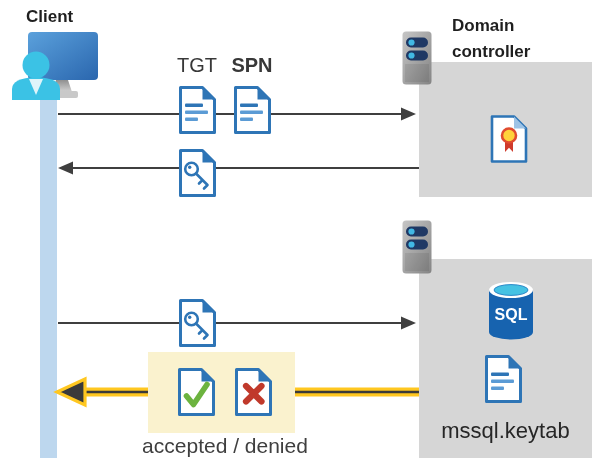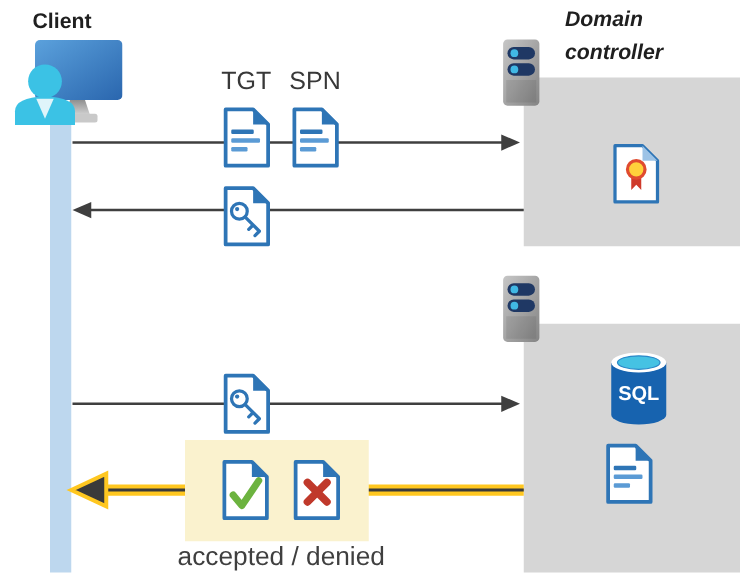--- a/index.html
+++ b/index.html
@@ -98,29 +98,29 @@
     <polygon points="46,53 58,53 62,65 42,65" fill="url(#standGrad)"></polygon>
     <rect x="36" y="64" width="32" height="7" rx="2" fill="#C9C9C9"></rect>
     <circle cx="26" cy="38" r="13.5" fill="#3BC2E5"></circle>
     <path d="M2,73 V62 Q2,51 26,50 Q50,51 50,62 V73 Z" fill="#3BC2E5"></path>
     <polygon points="19,52 33,52 26,68" fill="#DFF4FA"></polygon>
   </svg>
 
   <svg class="abs icon" style="left:402px;top:31px;" width="30" height="54" viewBox="0 0 30 54">
     <use href="#server-unit"></use>
   </svg>
-  <div class="abs heading" style="left:452px;top:3px;width:140px;font-style:italic;">Domain controller</div>
+  <div class="abs heading" style="left:452px;top:13px;width:140px;">Domain controller</div>
   <svg class="abs icon" style="left:489px;top:114px;" width="40" height="50" viewBox="0 0 39 50">
     <use href="#doc-page-light"></use>
     <path d="M15.5,26.5 V38 L19.5,33.8 L23.5,38 V26.5 Z" fill="#CF3A2B"></path>
     <circle cx="19.5" cy="21.5" r="7" fill="#FFD23B" stroke="#E04B2F" stroke-width="2.6"></circle>
   </svg>
 
   <div class="abs ticket-label" style="left:175px;top:54px;width:44px;">TGT</div>
-  <div class="abs ticket-label" style="left:230px;top:54px;width:44px;">SPN</div>
+  <div class="abs ticket-label" style="left:230px;top:54px;width:44px;font-weight:bold;">SPN</div>
   <svg class="abs icon" style="left:178px;top:85px;" width="39" height="50" viewBox="0 0 39 50">
     <use href="#doc-page"></use>
       <use href="#doc-lines"></use>
   </svg>
   <svg class="abs icon" style="left:233px;top:85px;" width="39" height="50" viewBox="0 0 39 50">
     <use href="#doc-page"></use>
       <use href="#doc-lines"></use>
   </svg>
 
   <svg class="abs icon" style="left:178px;top:148px;" width="39" height="50" viewBox="0 0 39 50">
@@ -142,20 +142,21 @@
   <svg class="abs icon" style="left:487px;top:282px;" width="48" height="58" viewBox="0 0 48 58">
     <path d="M2,8 v42 a22,7.5 0 0 0 44,0 v-42 z" fill="#1763AF"></path>
     <ellipse cx="24" cy="8" rx="22" ry="8" fill="#FFFFFF"></ellipse>
     <ellipse cx="24" cy="8" rx="17" ry="5.4" fill="#45C2E3" stroke="#2B88C8" stroke-width="1"></ellipse>
     <text x="24" y="38" text-anchor="middle" font-family="Liberation Sans, sans-serif" font-size="16" font-weight="700" fill="#FFFFFF">SQL</text>
   </svg>
   <svg class="abs icon" style="left:484px;top:354px;" width="39" height="50" viewBox="0 0 39 50">
     <use href="#doc-page"></use>
       <use href="#doc-lines"></use>
   </svg>
+  <div class="abs caption" style="left:419px;top:418px;width:173px;">mssql.keytab</div>
 
   <svg class="abs icon" style="left:177px;top:367px;" width="39" height="50" viewBox="0 0 39 50">
     <use href="#doc-page"></use>
     <path d="M9.5,29 L16.5,37.5 L30,17.5" fill="none" stroke="#6CB33F" stroke-width="5.6" stroke-linecap="round" stroke-linejoin="round"></path>
   </svg>
   <svg class="abs icon" style="left:234px;top:367px;" width="39" height="50" viewBox="0 0 39 50">
     <use href="#doc-page"></use>
     <path d="M12,19 L27.5,34.5 M27.5,19 L12,34.5" fill="none" stroke="#C0392B" stroke-width="6.2" stroke-linecap="round"></path>
   </svg>
   <div class="abs result-label" style="left:130px;top:434px;width:190px;">accepted / denied</div>

